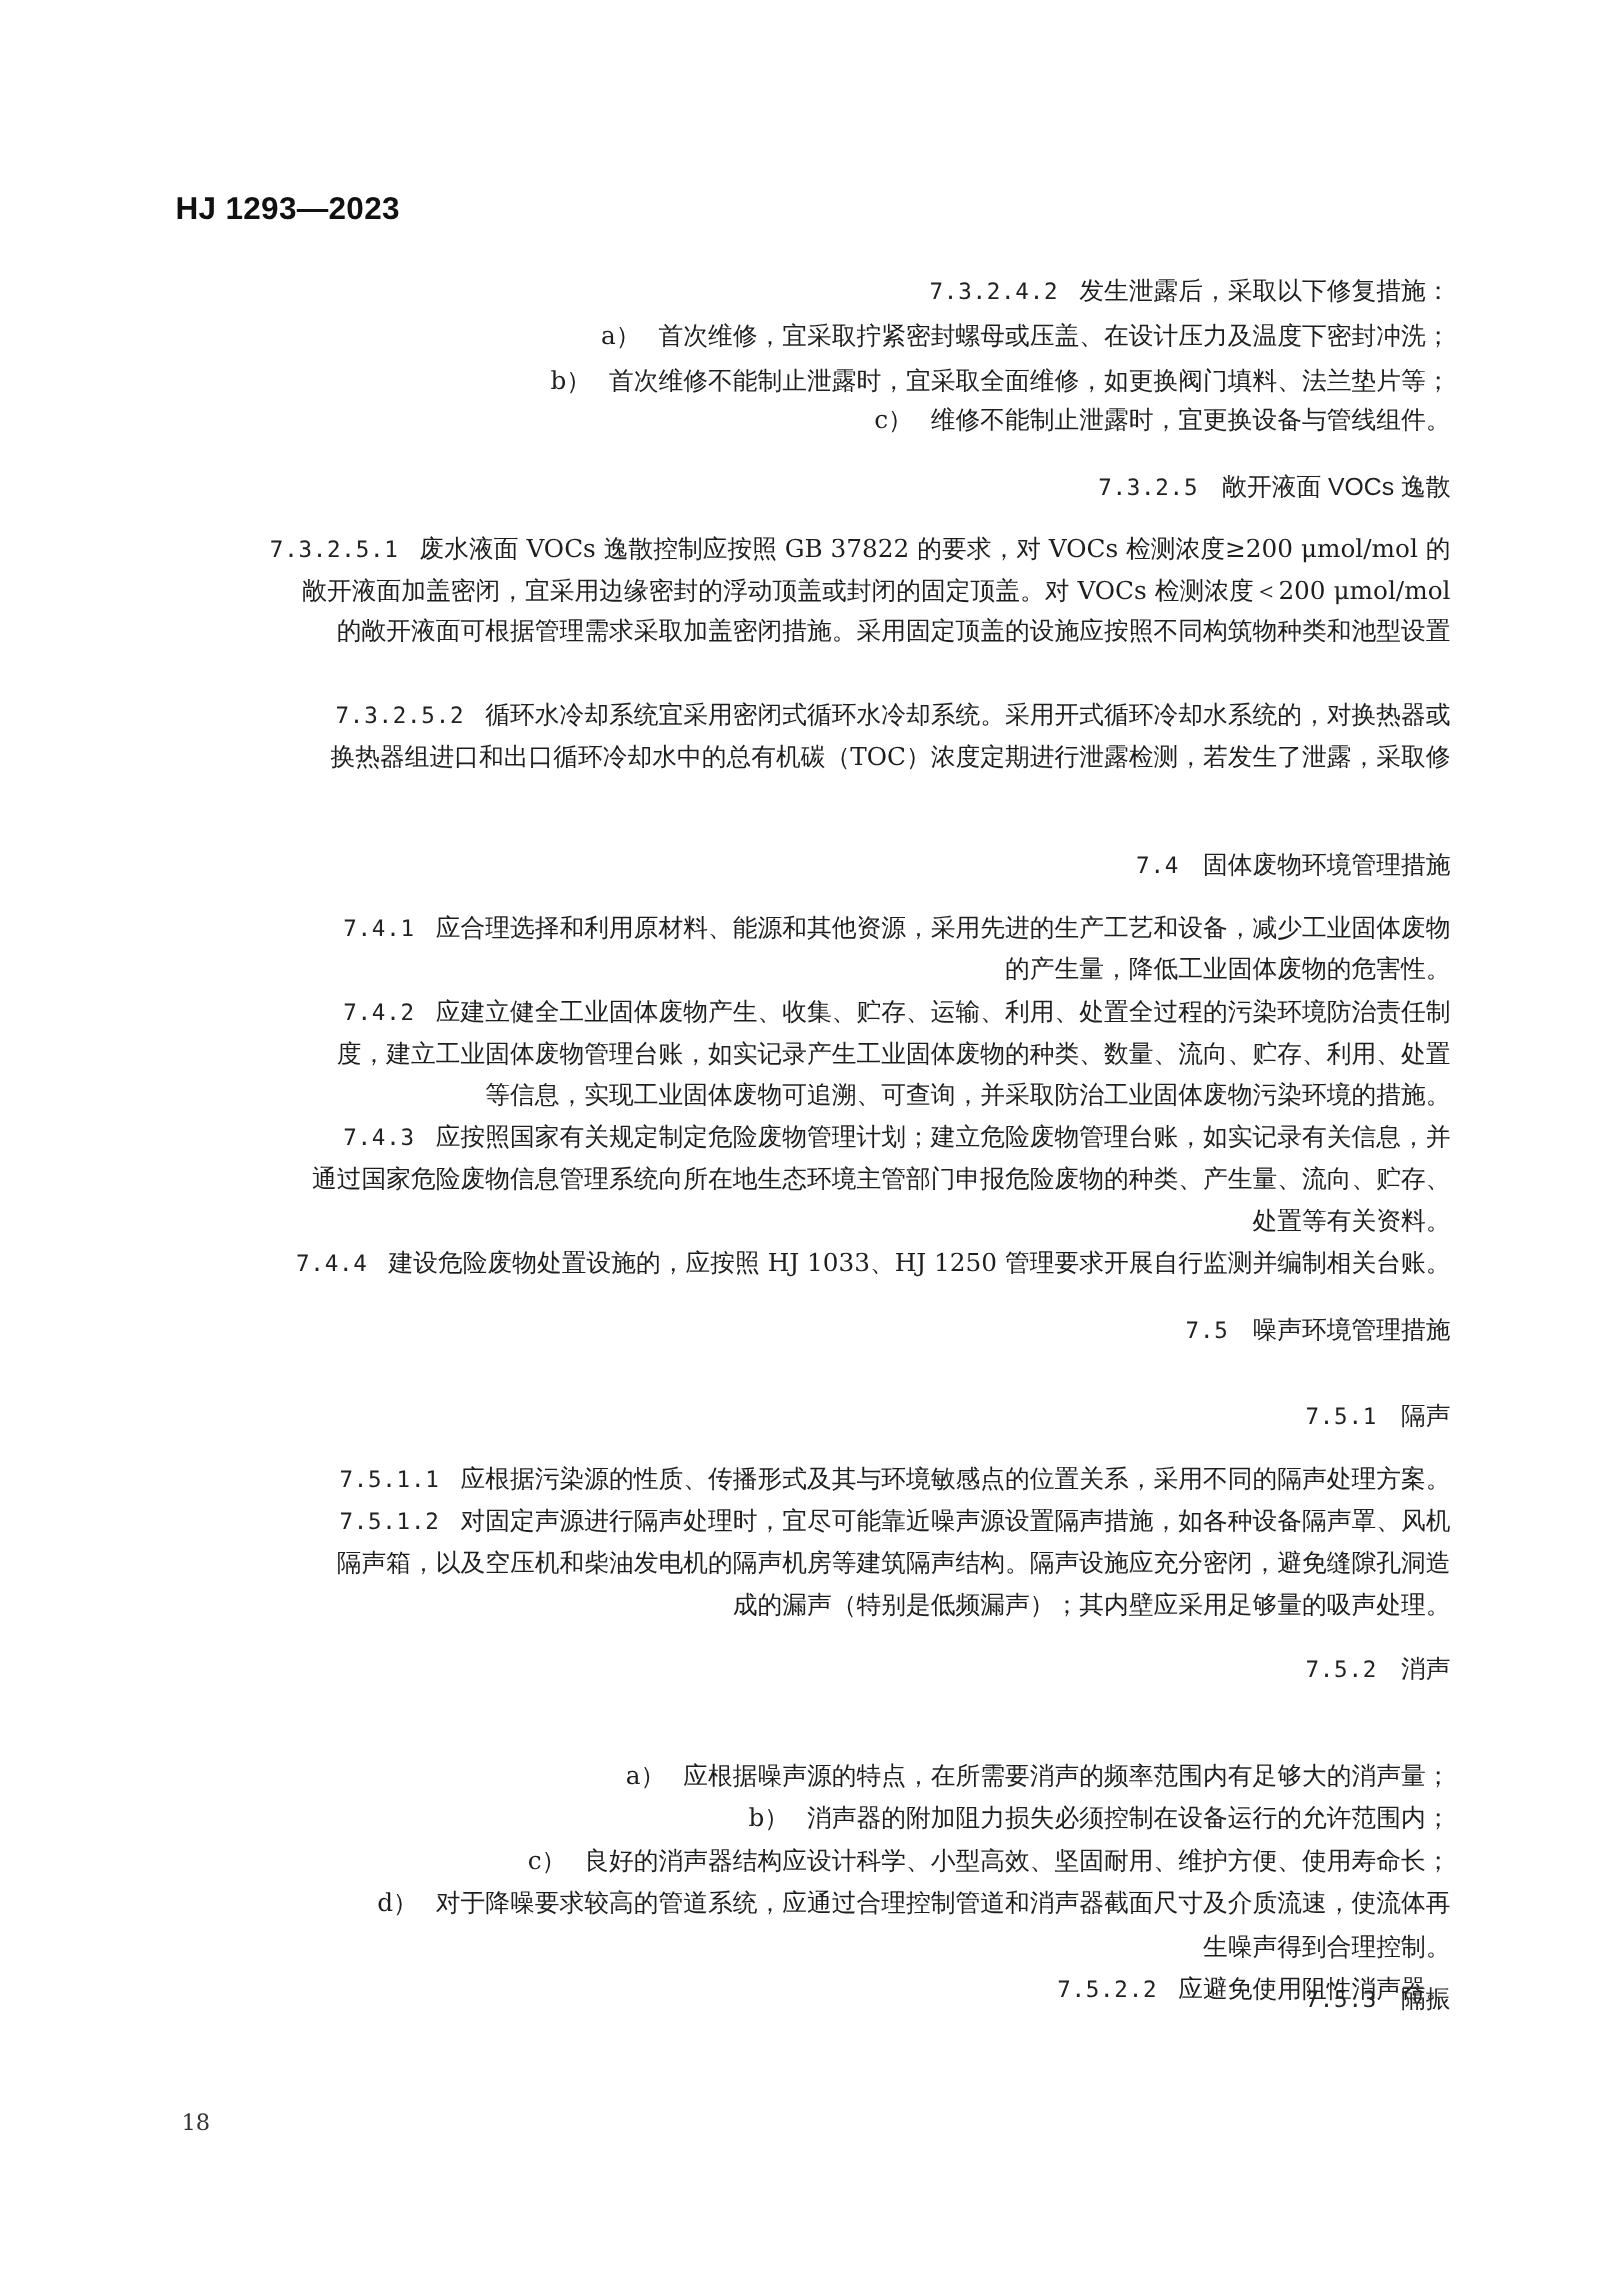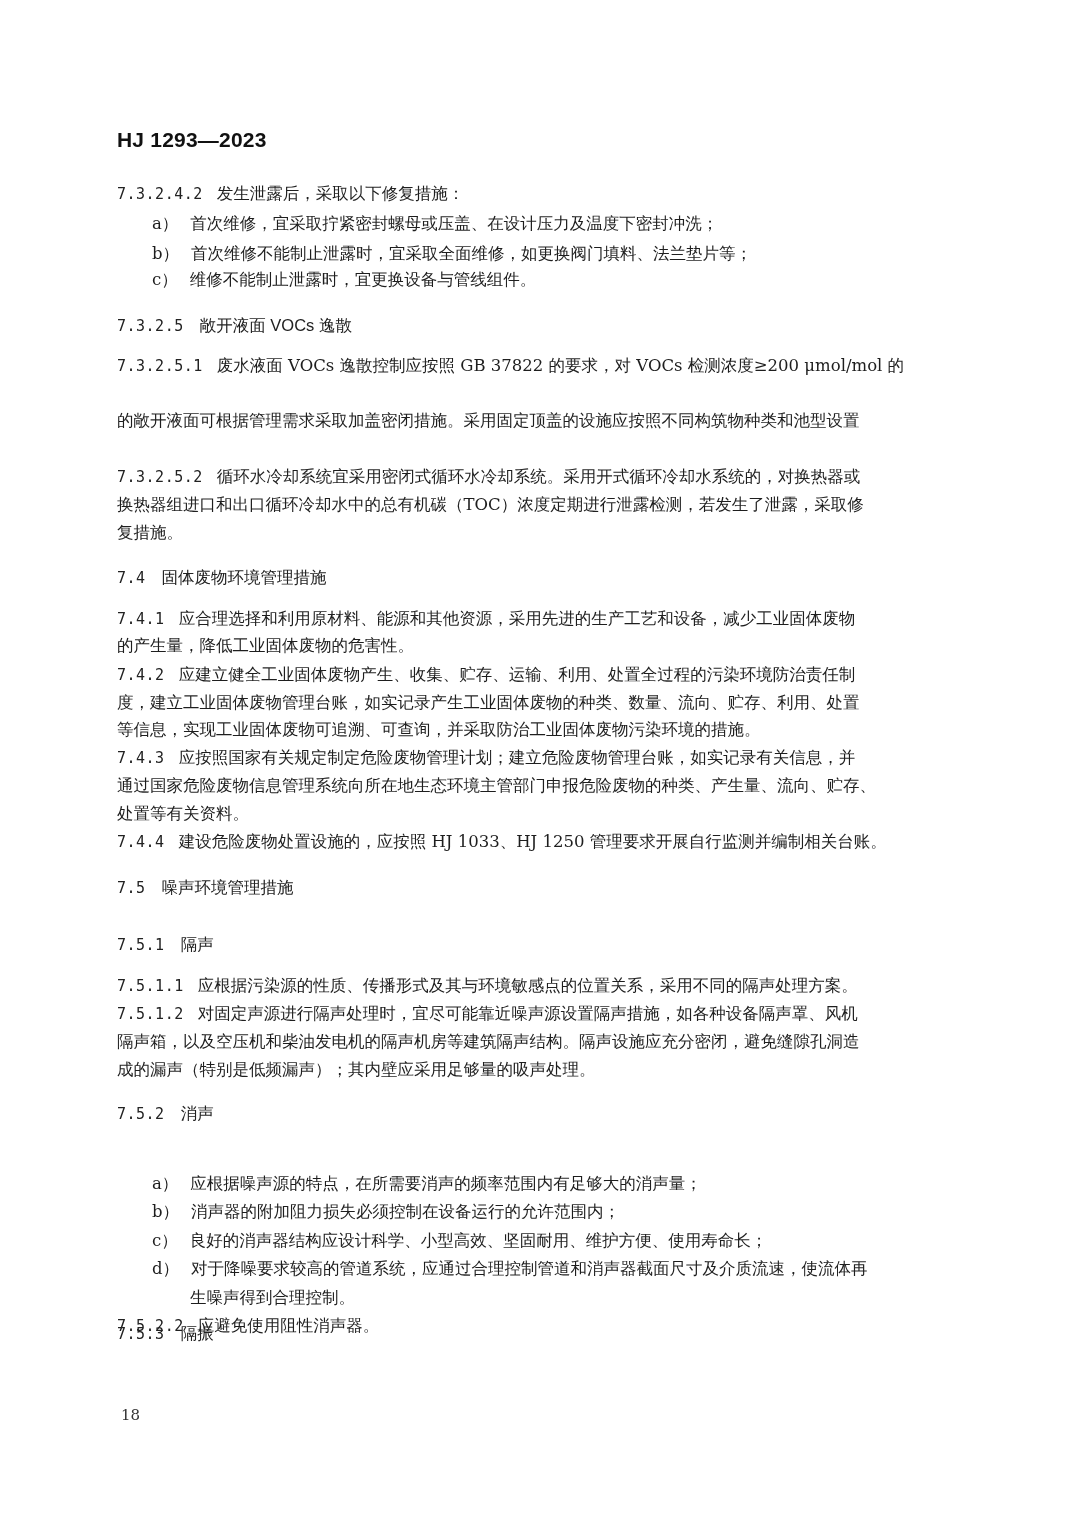--- a/index.html
+++ b/index.html
@@ -2,21 +2,21 @@
 <html><head>
 <meta charset="utf-8">
 <style>
   html, body { margin: 0; padding: 0; background: #ffffff; }
   body { width: 1080px; height: 1527px; position: relative; overflow: hidden;
          font-family: "DejaVu Serif", "Liberation Serif", serif; color: #1a1a1a; }
   .page { position: absolute; left: 0; top: 0; width: 1080px; height: 1527px; background: #fff; }
   .header { position: absolute; left: 117px; top: 128px; font-family: "Liberation Sans", "DejaVu Sans", sans-serif;
             font-size: 21px; font-weight: bold; letter-spacing: 0.2px; color: #111; }
   .header .num { font-weight: bold; }
-  .line { position: absolute; left: 117px; width: 850px; font-size: 16.5px; line-height: 20px; white-space: nowrap; color: #1e1e1e; }
+  .line { position: absolute; left: 117px; width: 850px; font-size: 16.5px; line-height: 20px; white-space: nowrap; color: #1e1e1e; text-align: right; }
   .ind { left: 152px; width: 815px; }
   .ind2 { left: 190px; width: 777px; }
   .clause { font-family: "DejaVu Sans Mono", "Liberation Mono", monospace; font-size: 15px; letter-spacing: 0.5px; margin-right: 14px; color: #222; }
   .heading { font-family: "Liberation Sans", "DejaVu Sans", sans-serif; font-size: 16.5px; color: #222; }
   .heading .clause { margin-right: 16px; }
   .mark { margin-right: 12px; }
   .pageno { position: absolute; left: 121px; top: 1406px; font-size: 15px; color: #333; }
 </style>
 </head>
 <body>
@@ -41,27 +41,27 @@
     <span class="mark">c）</span><span>维修不能制止泄露时，宜更换设备与管线组件。</span>
   </div>
 
   <div class="line heading" style="top:315px">
     <span class="clause">7.3.2.5</span><span>敞开液面 VOCs 逸散</span>
   </div>
 
   <div class="line" style="top:356px">
     <span class="clause">7.3.2.5.1</span><span>废水液面 VOCs 逸散控制应按照 GB 37822 的要求，对  VOCs 检测浓度≥200 μmol/mol 的</span>
   </div>
+  <div class="line" style="top:384px">敞开液面加盖密闭，宜采用边缘密封的浮动顶盖或封闭的固定顶盖。对 VOCs 检测浓度＜200 μmol/mol</div>
   <div class="line" style="top:411px">的敞开液面可根据管理需求采取加盖密闭措施。采用固定顶盖的设施应按照不同构筑物种类和池型设置</div>
 
   <div class="line" style="top:467px">
     <span class="clause">7.3.2.5.2</span><span>循环水冷却系统宜采用密闭式循环水冷却系统。采用开式循环冷却水系统的，对换热器或</span>
   </div>
   <div class="line" style="top:495px">换热器组进口和出口循环冷却水中的总有机碳（TOC）浓度定期进行泄露检测，若发生了泄露，采取修</div>
-  <div class="line" style="top:523px">复措施。</div>
 
   <div class="line heading" style="top:567px">
     <span class="clause">7.4</span><span>固体废物环境管理措施</span>
   </div>
 
   <div class="line" style="top:609px">
     <span class="clause">7.4.1</span><span>应合理选择和利用原材料、能源和其他资源，采用先进的生产工艺和设备，减少工业固体废物</span>
   </div>
   <div class="line" style="top:636px">的产生量，降低工业固体废物的危害性。</div>
 

